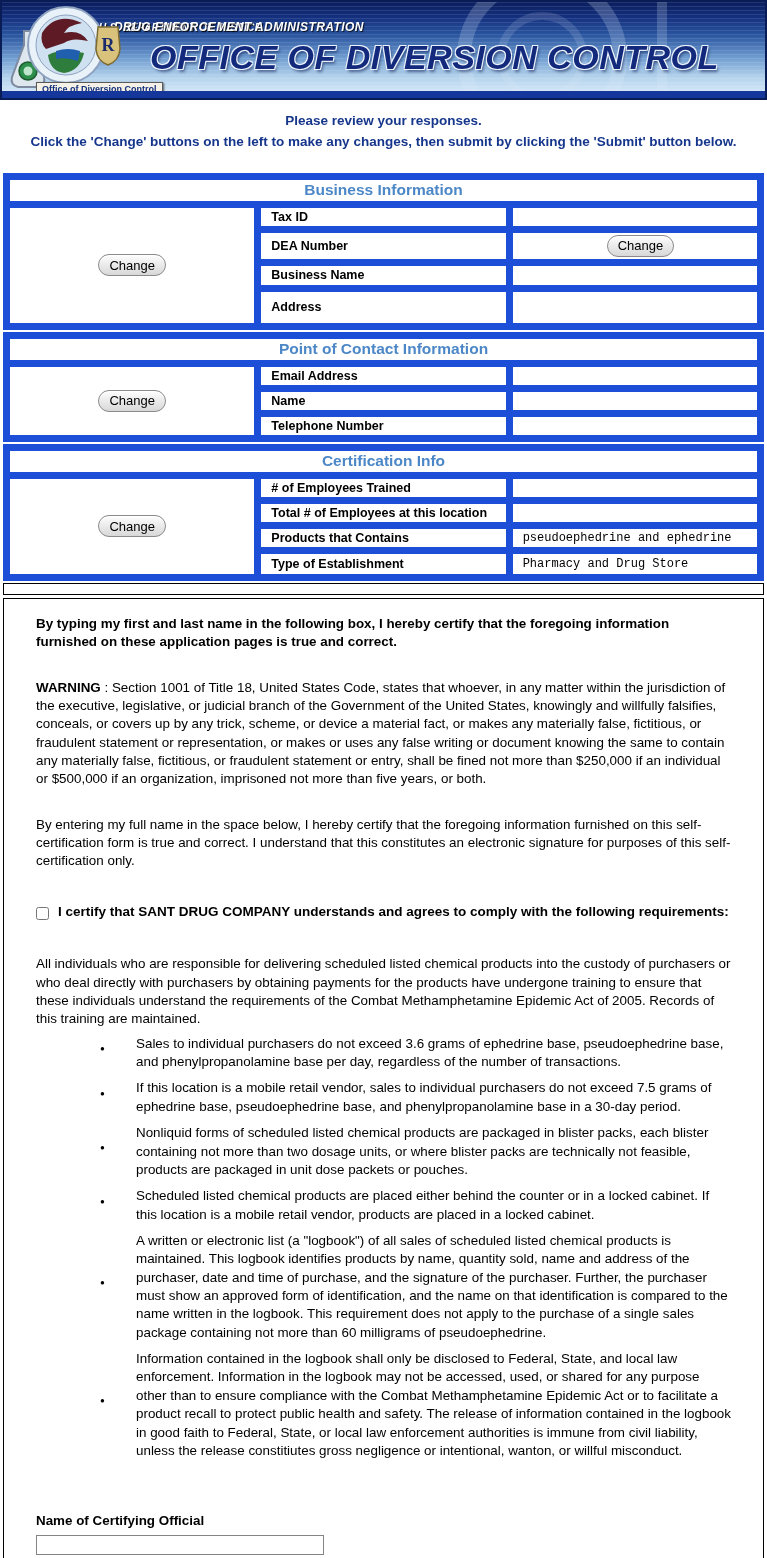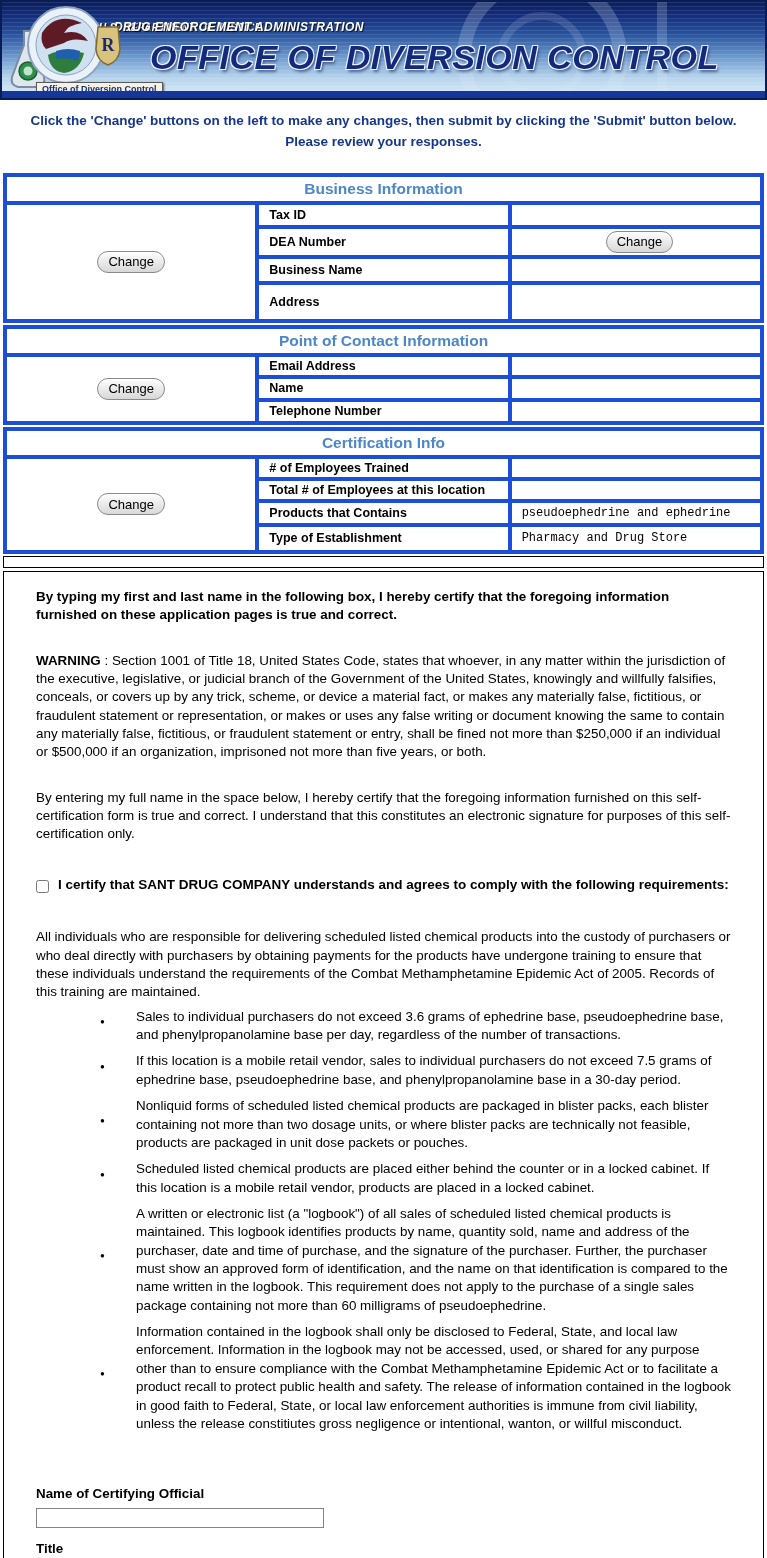--- a/index.html
+++ b/index.html
@@ -26,21 +26,21 @@
   .logo-caption { position:absolute; left:30px; bottom:4px; background:#f5f1e6; border:1px solid #5a5a5a;
     color:#13307c; font-size:9px; font-weight:bold; padding:1px 5px; white-space:nowrap;
     box-shadow:1px 1px 2px rgba(0,0,0,0.6); }
 
   
   .instructions { text-align:center; color:#16368c; font-weight:bold; font-size:13.5px;
     margin:11px 6px 20px; line-height:1.55; }
 
   
   .info-table { width:761px; margin:0 3px 2px; border-collapse:collapse; table-layout:fixed; }
-  .info-table td { border:4px solid #1d4ed8; vertical-align:middle;margin-top:40px; }
+  .info-table td { border:7px solid #1d4ed8; vertical-align:middle;margin-top:40px; }
   .title-cell { color:#4c87c7; font-weight:bold; font-size:15.5px; text-align:center; height:28px; }
   .btn-cell { width:138px; text-align:center; }
   .label-cell { width:276px; font-weight:bold; font-size:12.5px; padding:2px 4px 2px 10px; }
   .value-cell { font-family:"Liberation Mono","DejaVu Sans Mono",monospace; font-size:12px; padding:2px 4px 2px 10px; }
   tr.r24 { height:24px; } tr.r26 { height:26px; } tr.r38 { height:38px; }
   tr.r22 { height:22px; } tr.r23 { height:23px; } tr.r21 { height:21px; } tr.r27 { height:27px; }
 
   .btn { font-family:"Liberation Sans",sans-serif; font-size:13px; color:#000;
     background:linear-gradient(180deg,#fefefe,#ececec 45%,#d8d8d8); border:1px solid #8a8a8a;
     border-radius:11px; padding:2px 10px; min-width:66px; height:22px; cursor:pointer;
@@ -94,22 +94,22 @@
         <path d="M92 24 L112 24 L114 46 Q113 58 102 62 Q91 58 90 46 Z" fill="#d9c37c" stroke="#7d6a33" stroke-width="1.5"></path>
         <text x="102" y="48" font-size="18" font-weight="bold" font-family="Liberation Serif, serif" fill="#1a2a6b" text-anchor="middle">R</text>
       </g>
     </svg>
     <div class="logo-caption">Office of Diversion Control</div>
   </div>
   <div class="banner-bottom-bar"></div>
 </div>
 
 <div class="instructions">
+  <div>Please review your responses.</div>
   <div>Click the 'Change' buttons on the left to make any changes, then submit by clicking the 'Submit' button below.</div>
-  <div>Please review your responses.</div>
 </div>
 
 <table class="info-table">
   <tbody>
       <tr>
         <td class="title-cell" colspan="3">Business Information</td>
       </tr>
   <tr class="r24">
     <td class="btn-cell" rowspan="4">
       <button class="btn">Change</button>

